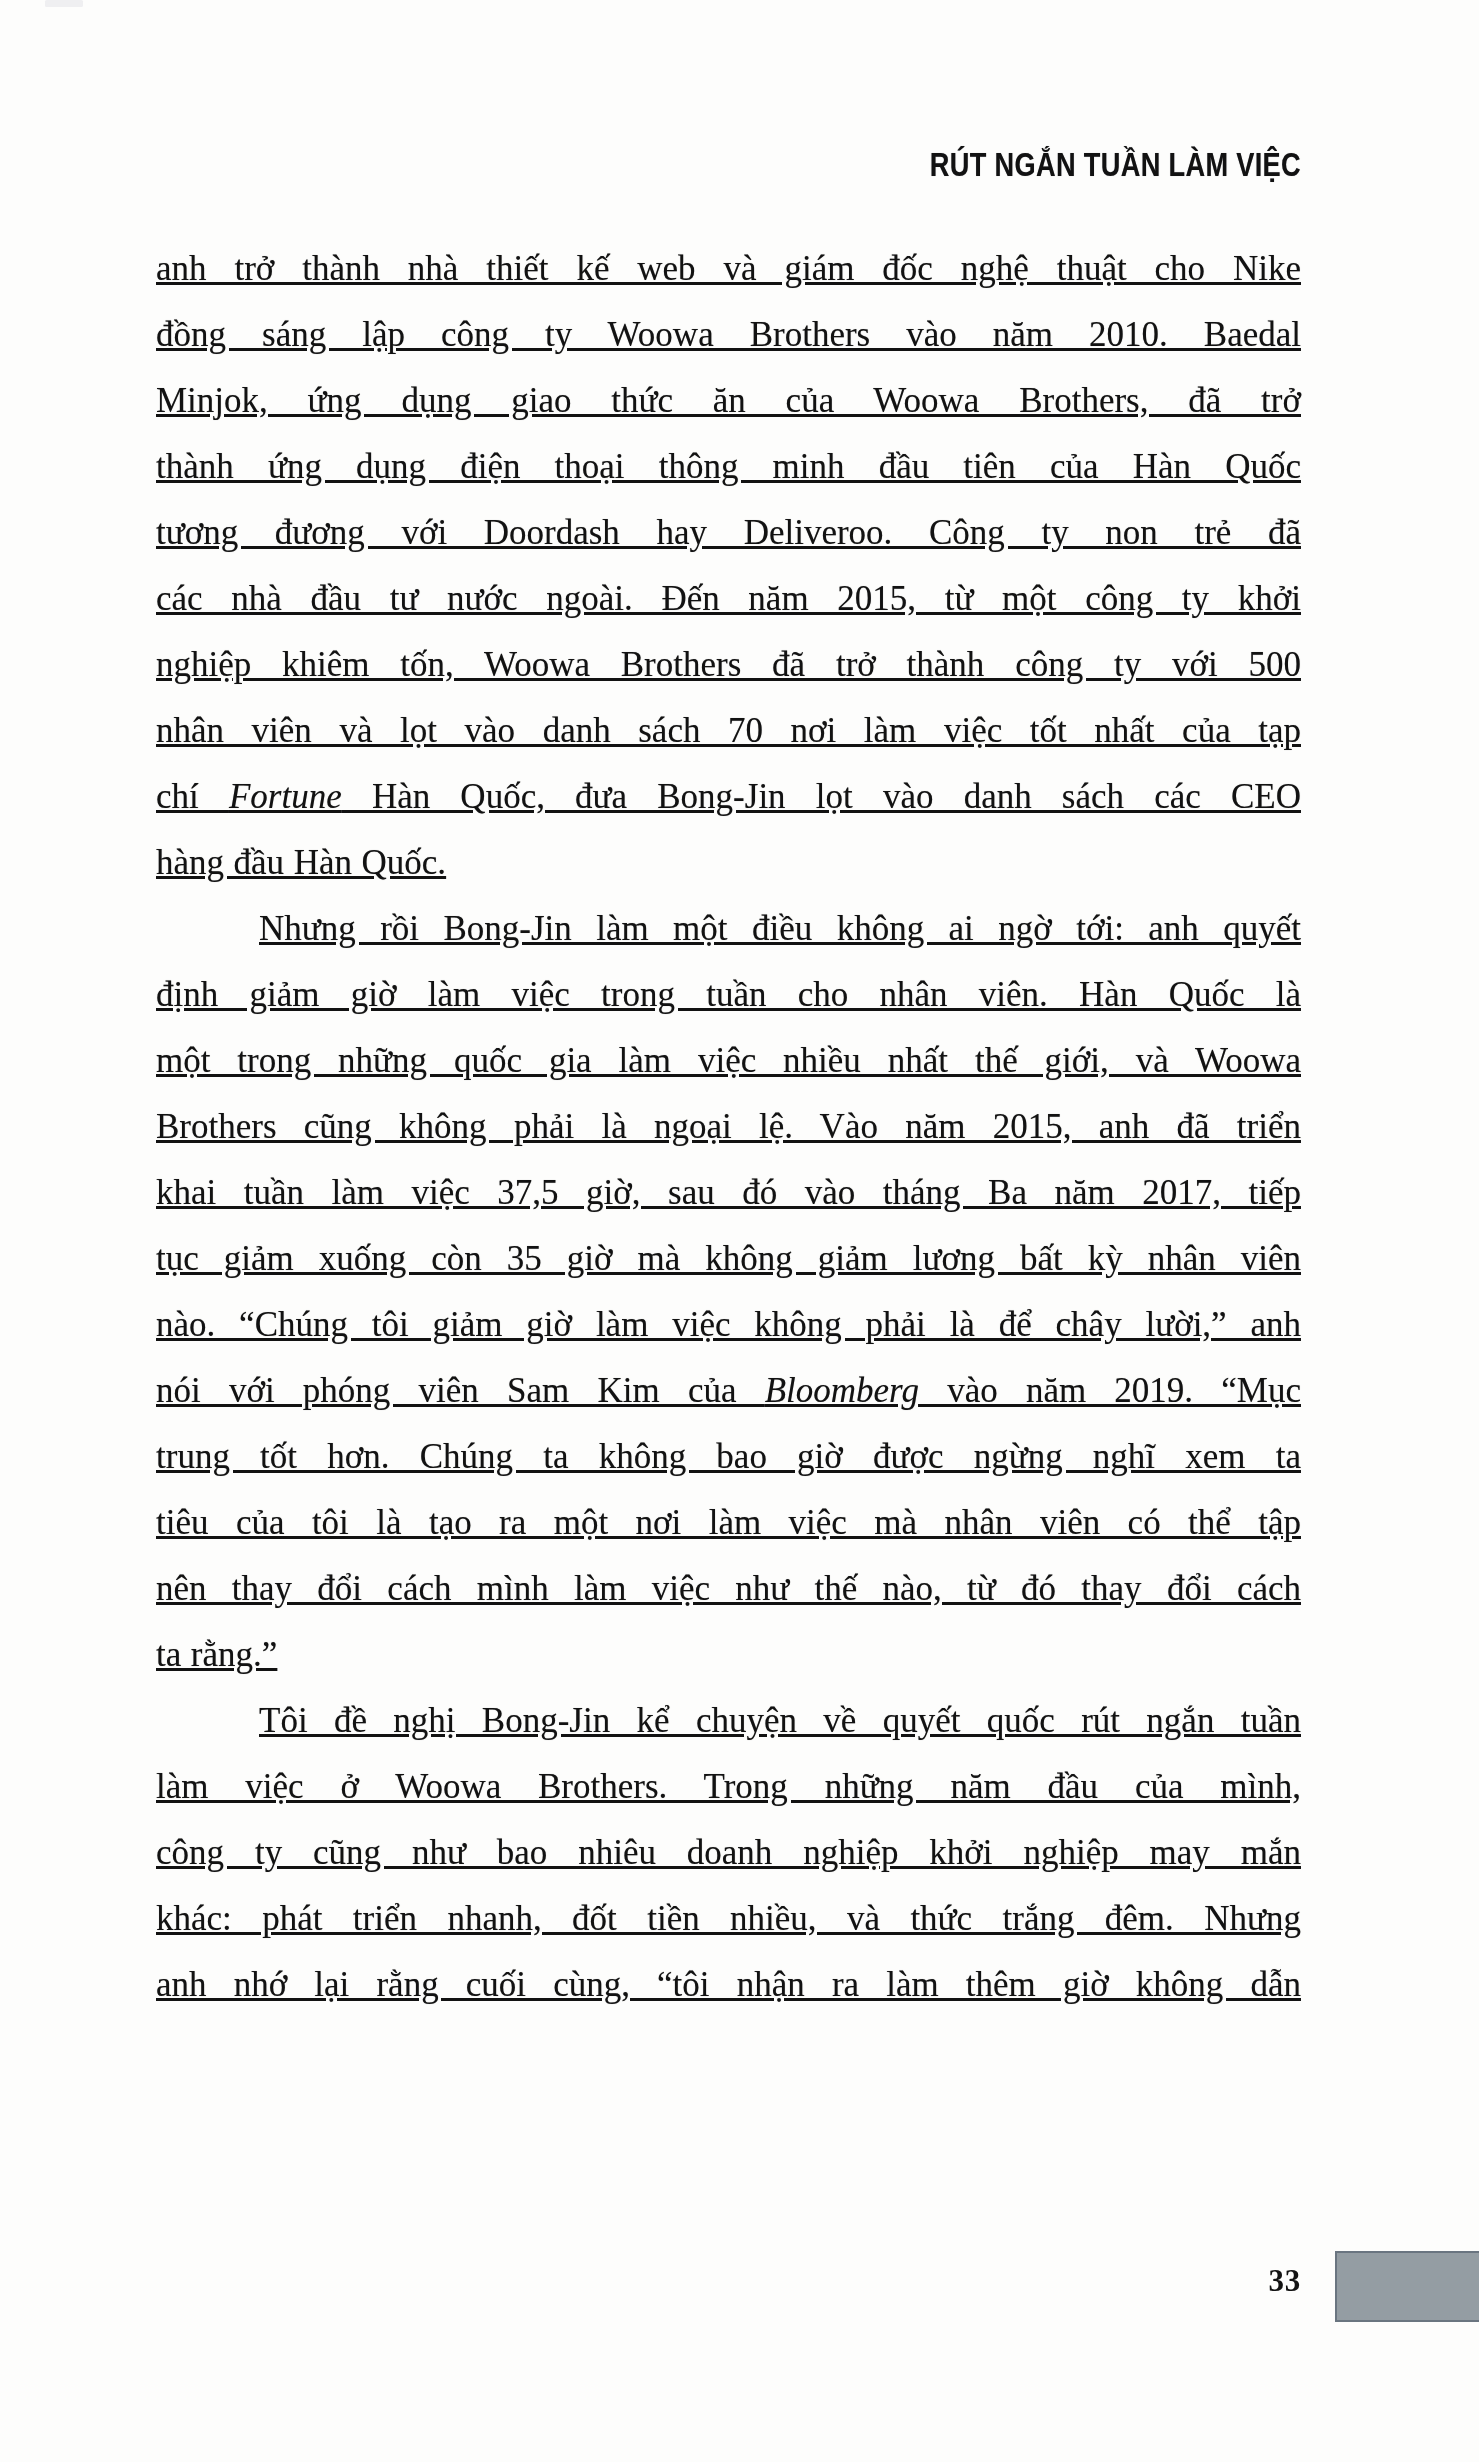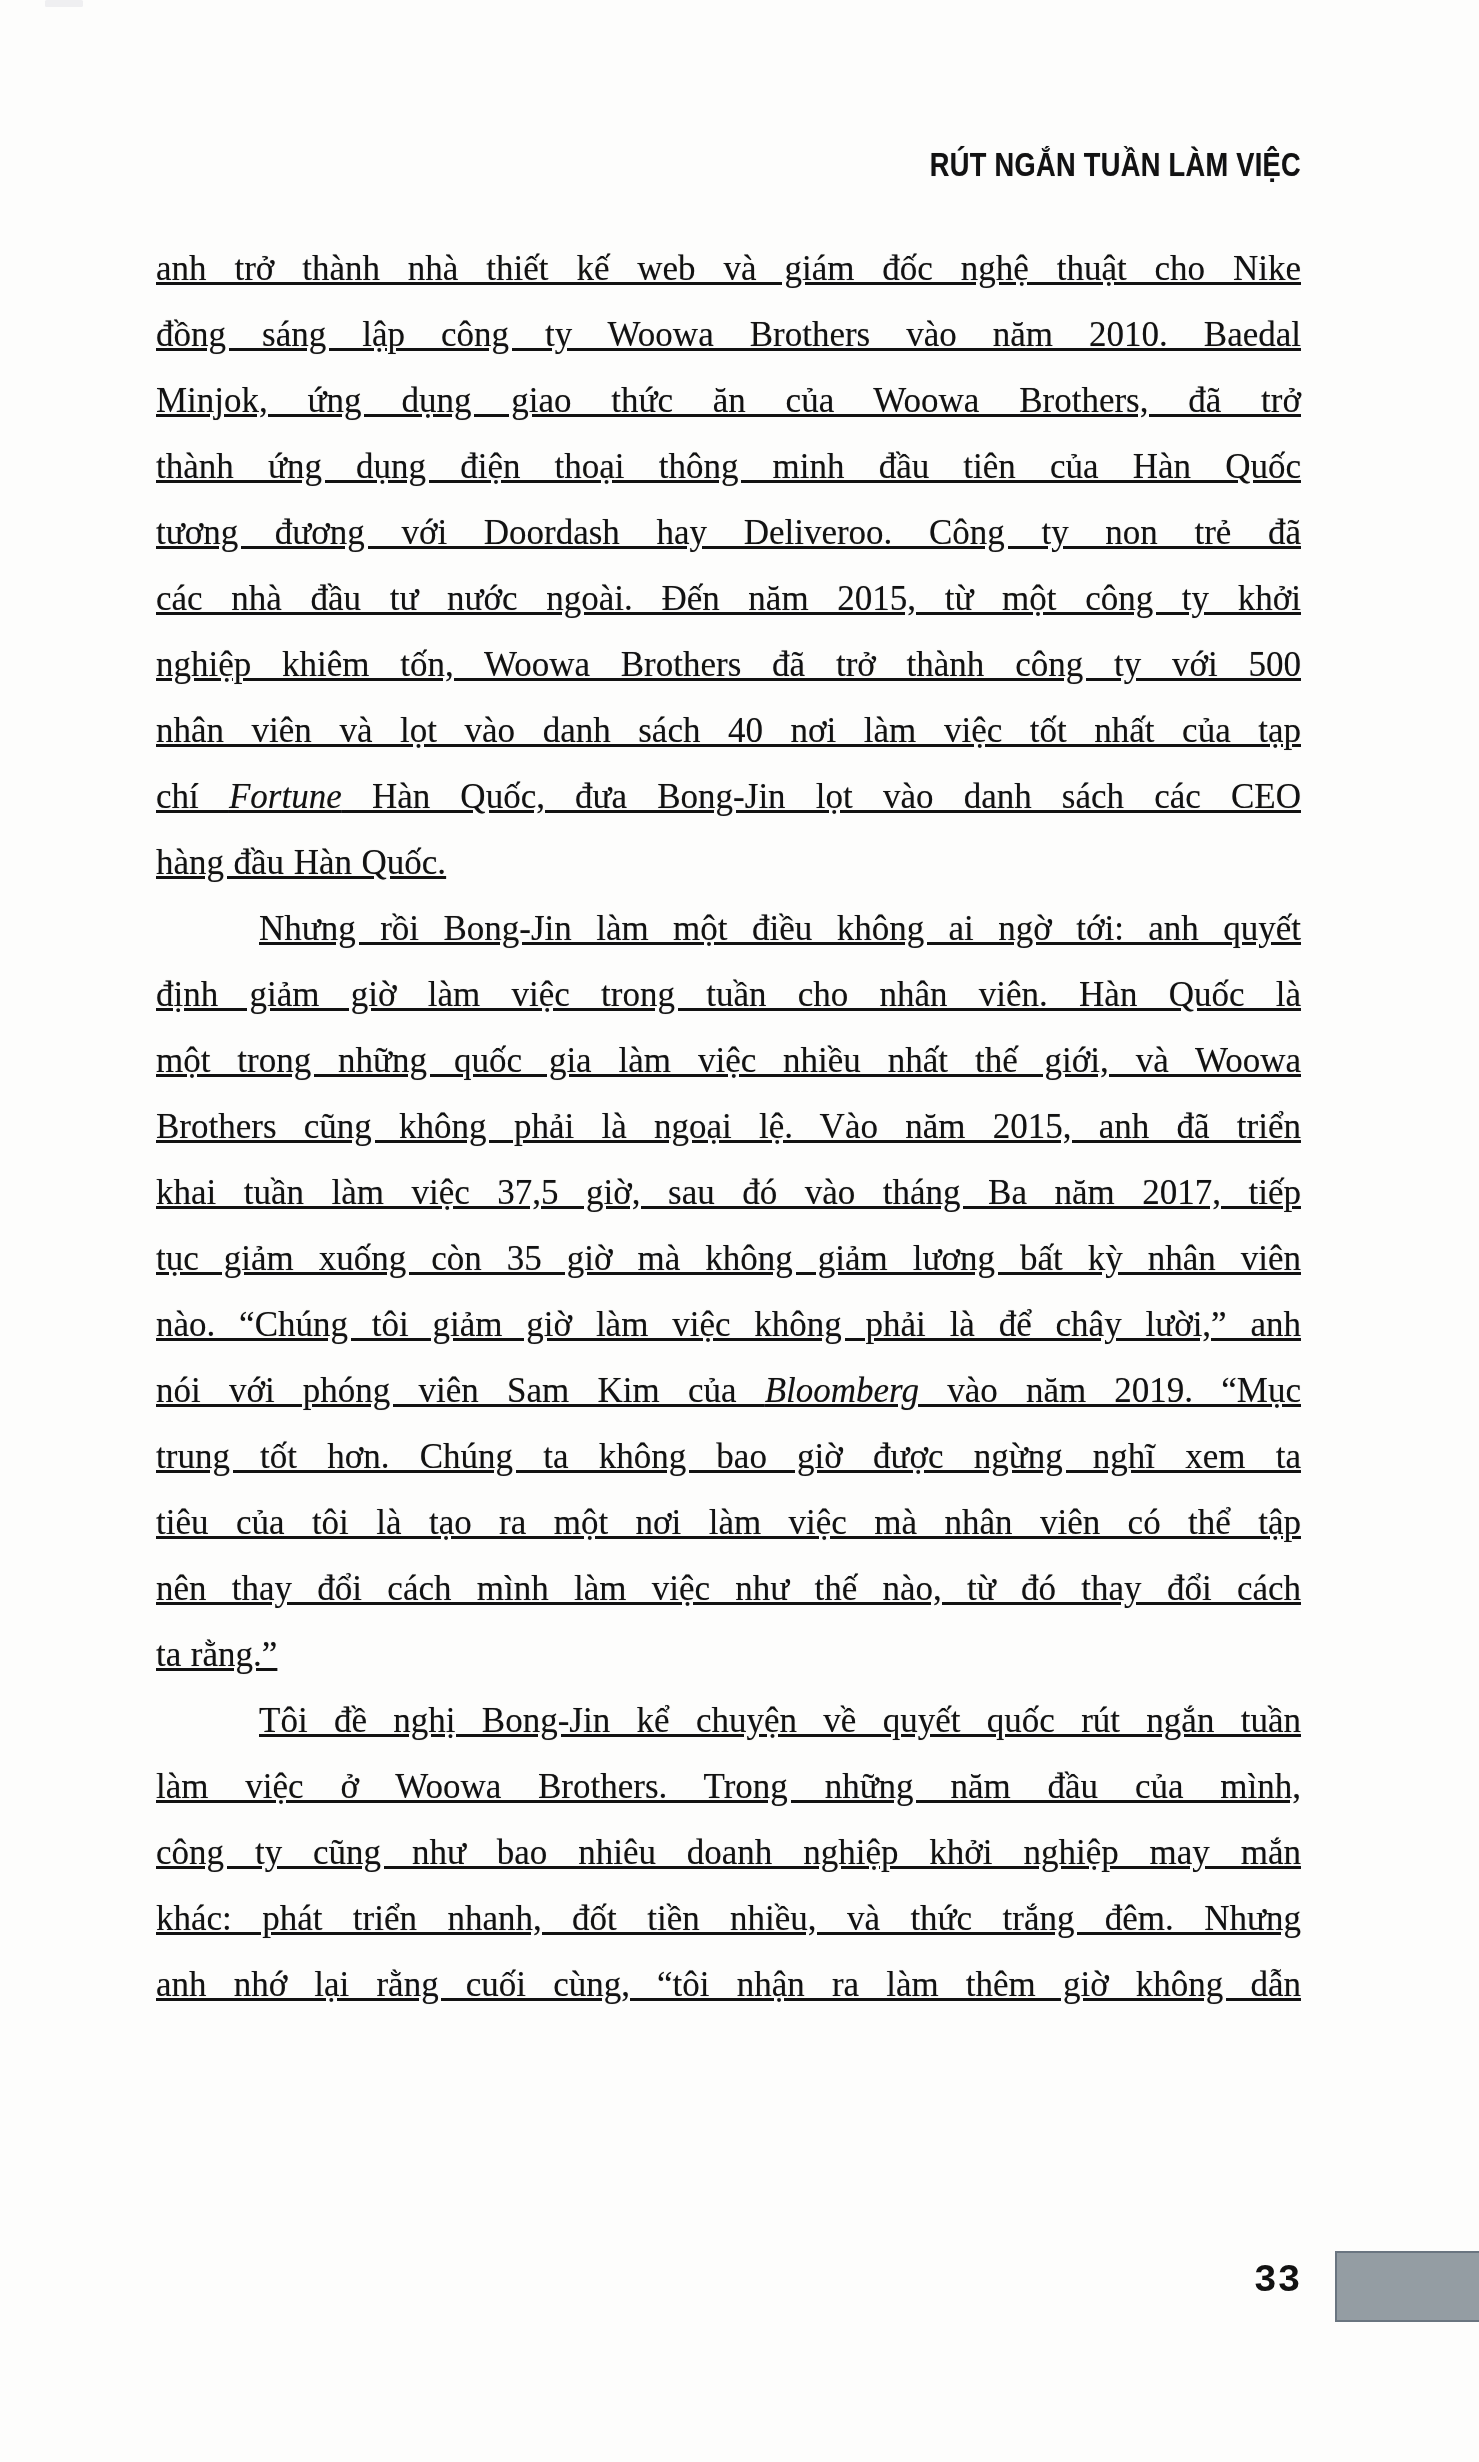--- a/index.html
+++ b/index.html
@@ -39,22 +39,22 @@
   }
   .paragraph { margin: 0; text-decoration: underline; }
   .line { height: 66px; white-space: normal; }
   .line.just { text-align: justify; text-align-last: justify; text-justify: inter-word; }
   .line.indent { padding-left: 103px; }
   .line em { font-style: italic; }
 
   
   .page-number {
     position: absolute; top: 2262px; right: 179px;
-    font-family: Liberation Mono, monospace;
-    font-weight: 700; font-size: 38px; line-height: 38px;
+    font-family: Liberation Serif, serif;
+    font-weight: 700; font-size: 31px; line-height: 38px;
     letter-spacing: 0.8px;
     color: var(--ink, #161616);
   }
 
   
   .edge-marker {
     position: absolute; top: 2251px; left: 1335px; right: 0; height: 71px;
     background: var(--marker-fill, #949da3);
     border: 2.5px solid var(--marker-edge, #6a7580);
     border-right: none;
@@ -70,21 +70,21 @@
 
 <main class="body-text">
     <div class="paragraph">
       <div class="line just"><span>anh trở thành nhà thiết kế web và giám đốc nghệ thuật cho Nike</span></div>
       <div class="line just"><span>đồng sáng lập công ty Woowa Brothers vào năm 2010. Baedal</span></div>
       <div class="line just"><span>Minjok, ứng dụng giao thức ăn của Woowa Brothers, đã trở</span></div>
       <div class="line just"><span>thành ứng dụng điện thoại thông minh đầu tiên của Hàn Quốc</span></div>
       <div class="line just"><span>tương đương với Doordash hay Deliveroo. Công ty non trẻ đã</span></div>
       <div class="line just"><span>các nhà đầu tư nước ngoài. Đến năm 2015, từ một công ty khởi</span></div>
       <div class="line just"><span>nghiệp khiêm tốn, Woowa Brothers đã trở thành công ty với 500</span></div>
-      <div class="line just"><span>nhân viên và lọt vào danh sách 40 nơi làm việc tốt nhất của tạp</span></div>
+      <div class="line just"><span>nhân viên và lọt vào danh sách 70 nơi làm việc tốt nhất của tạp</span></div>
       <div class="line just"><span>chí </span><em>Fortune</em><span> Hàn Quốc, đưa Bong-Jin lọt vào danh sách các CEO</span></div>
       <div class="line"><span>hàng đầu Hàn Quốc.</span></div>
     </div>
     <div class="paragraph">
       <div class="line just indent"><span>Nhưng rồi Bong-Jin làm một điều không ai ngờ tới: anh quyết</span></div>
       <div class="line just"><span>định giảm giờ làm việc trong tuần cho nhân viên. Hàn Quốc là</span></div>
       <div class="line just"><span>một trong những quốc gia làm việc nhiều nhất thế giới, và Woowa</span></div>
       <div class="line just"><span>Brothers cũng không phải là ngoại lệ. Vào năm 2015, anh đã triển</span></div>
       <div class="line just"><span>khai tuần làm việc 37,5 giờ, sau đó vào tháng Ba năm 2017, tiếp</span></div>
       <div class="line just"><span>tục giảm xuống còn 35 giờ mà không giảm lương bất kỳ nhân viên</span></div>

